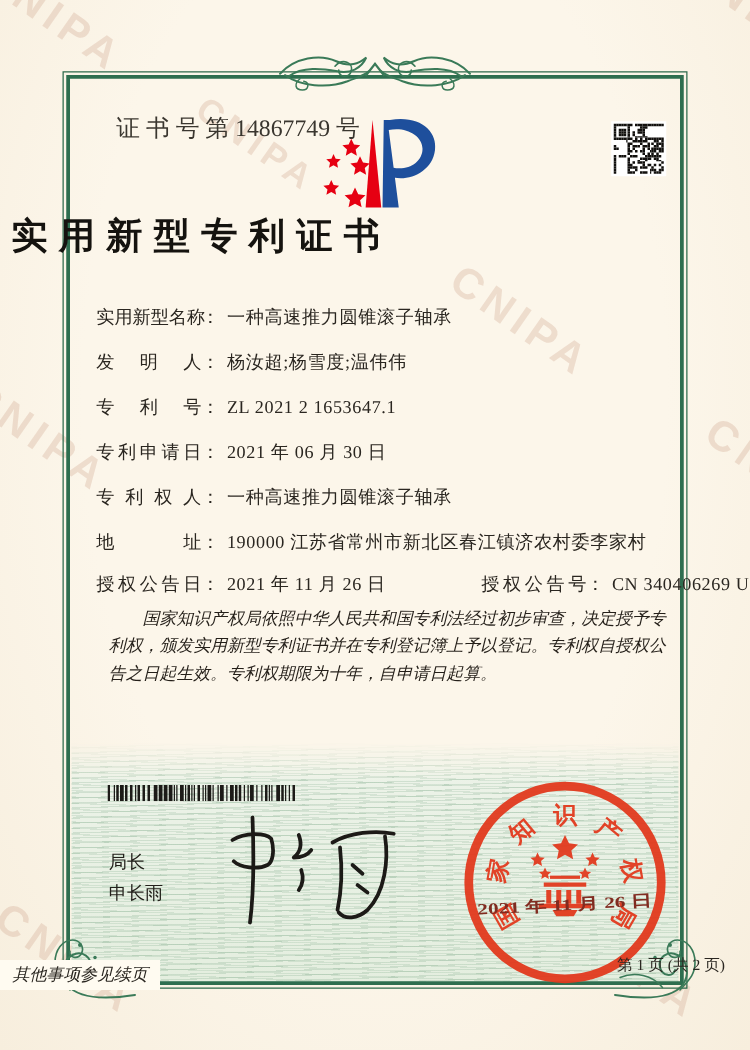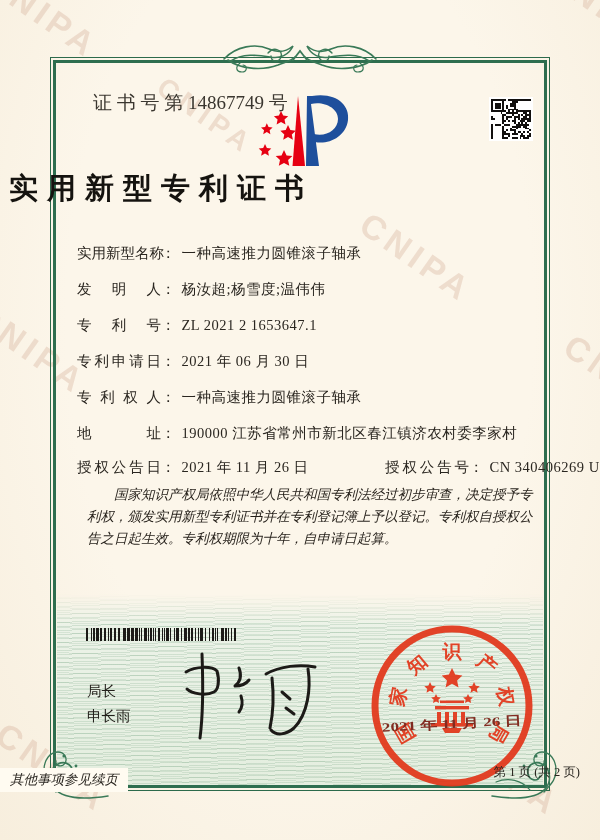--- a/index.html
+++ b/index.html
@@ -33,21 +33,21 @@
   .row{position:absolute;left:77px;font-size:14.5px;white-space:nowrap;color:#2a2620;}
   .jl{display:inline-flex;justify-content:space-between;width:84px;vertical-align:bottom;}
   .colon{margin-right:6px;}
   .val{letter-spacing:.5px;}
   .col2{position:absolute;left:308px;top:0;}
   
   .legal{position:absolute;left:76px;top:484px;width:450px;font-size:13.5px;line-height:21.8px;
          font-style:italic;color:#241f19;margin-left:11px;}
   .legal p{margin:0;text-indent:2em;}
   .barcode{position:absolute;left:86px;top:628px;width:154px;height:13px;}
-  .director{position:absolute;left:87px;top:679px;font-family:Liberation Sans, sans-serif;
+  .director{position:absolute;left:87px;top:679px;font-family:Liberation Mono, monospace;
             font-size:14.5px;color:#23201b;line-height:25px;}
   .sig{position:absolute;left:172px;top:640px;}
   .seal{position:absolute;left:368px;top:622px;opacity:.95;}
   .pageno{position:absolute;left:0;right:20px;top:764px;text-align:right;font-size:12.5px;color:#2a2620;}
   .note{position:absolute;left:0;right:20px;top:768px;text-align:left;}
   .note span{display:inline-block;background:#fffbf1;padding:3px 10px;font-size:13.5px;
              font-style:italic;color:#2a2620;}
   .flourish{position:absolute;}
 </style>
 </head>

